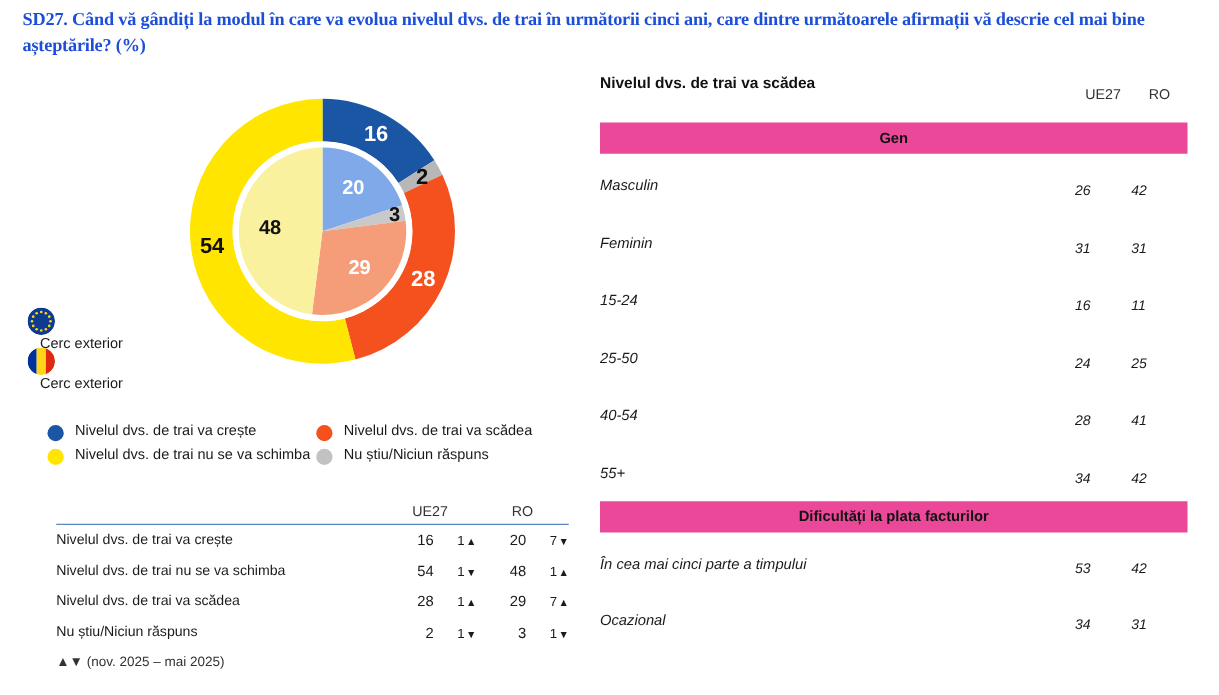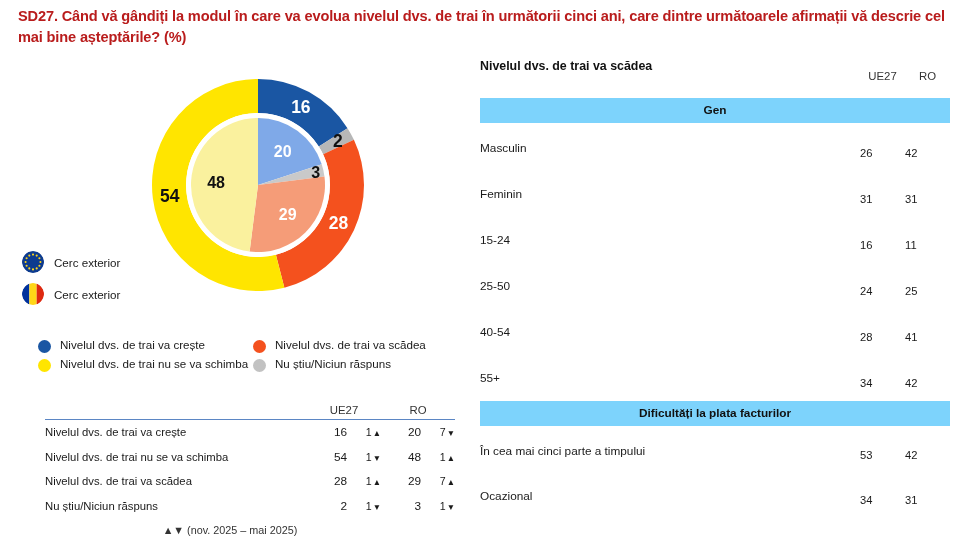--- a/index.html
+++ b/index.html
@@ -25,21 +25,22 @@
   
   .title {
     position: absolute;
     left: 18px;
     top: 6px;
     width: 930px;
     font-size: 14.6px;
     font-weight: bold;
     line-height: 1.42;
     letter-spacing: -0.15px;
-    color: #b91c1c;
+    color: #1d4ed8;
+    font-family: Liberation Serif, serif;
   }
 
   
   .chart-wrap {
     position: absolute;
     left: 120px;
     top: 45px;
     width: 280px;
     height: 280px;
   }
@@ -53,22 +54,22 @@
 
   
   .circle-legend {
     position: absolute;
     left: 22px;
     top: 246px;
     width: 180px;
   }
   .cl-row {
     display: flex;
-    align-items: center;
     height: 32px;
+    flex-direction: column;
   }
   .cl-flag {
     width: 22px;
     height: 22px;
     border-radius: 50%;
     flex: 0 0 22px;
     overflow: hidden;
     position: relative;
   }
   .cl-flag svg { display: block; }
@@ -166,21 +167,21 @@
     font-size: 10.6px;
     color: #1a1a1a;
     white-space: nowrap;
   }
   .lt-delta .arr {
     font-size: 8.4px;
     margin-left: 1px;
   }
   .lt-foot {
     margin-top: 6px;
-    text-align: center;
+    text-align: left;
     font-size: 10.8px;
     color: #333333;
     padding-right: 40px;
   }
 
   
   .right-panel {
     position: absolute;
     left: 480px;
     top: 58px;
@@ -199,33 +200,34 @@
     padding-top: 1px;
   }
   .rp-colhead {
     width: 45px;
     text-align: center;
     font-size: 11.4px;
     color: #333333;
     padding-top: 12px;
   }
   .rp-section-bar {
-    background: #7dd3fc;
+    background: #ec4899;
     height: 25px;
     line-height: 25px;
     text-align: center;
     font-size: 11.8px;
     font-weight: bold;
     color: #111111;
     margin-bottom: 2px;
   }
   .rp-row {
     display: flex;
     align-items: center;
     height: 46px;
+    font-style: italic;
   }
   .rp-row.compact { height: 45px; }
   .rp-row-label {
     flex: 1 1 auto;
     font-size: 11.8px;
     color: #1a1a1a;
   }
   .rp-val {
     width: 45px;
     text-align: left;

